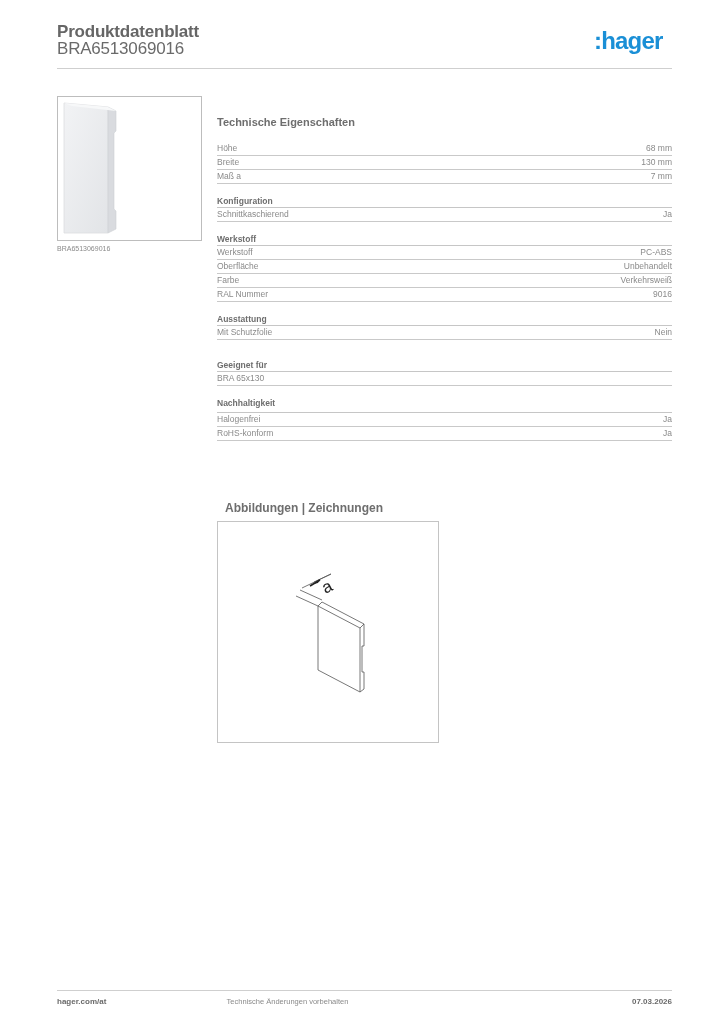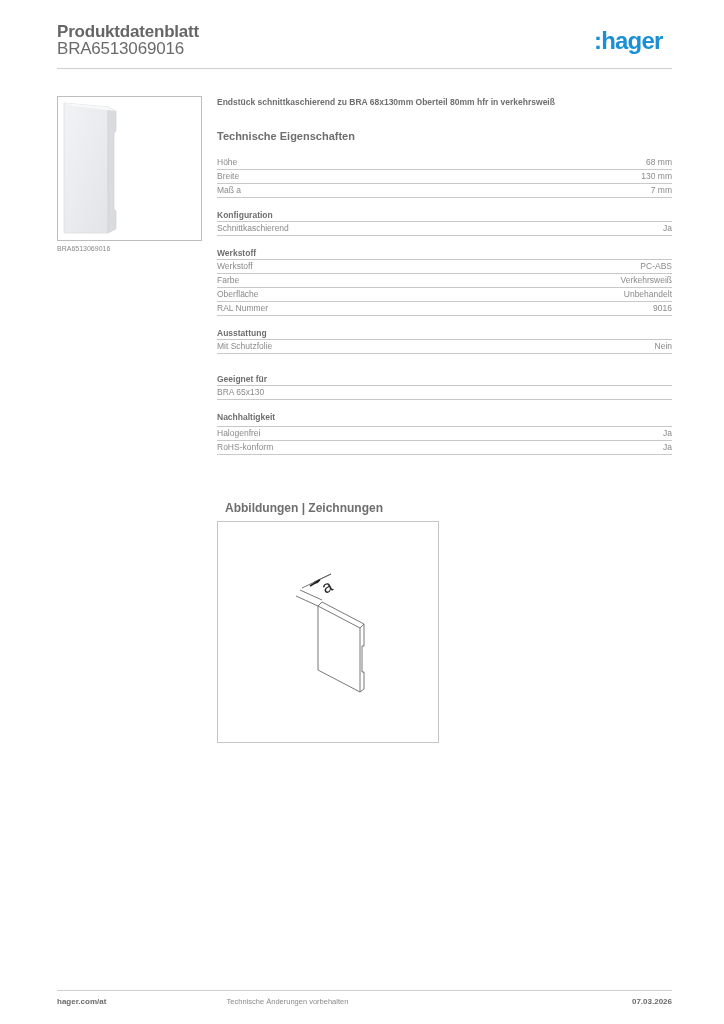--- a/index.html
+++ b/index.html
@@ -103,21 +103,20 @@
       </linearGradient>
     </defs>
     <polygon points="6,6 50,10 50,136 6,136" fill="url(#g1)" stroke="#dcdde0" stroke-width="0.8"></polygon>
     <polygon points="50,10 58,14 58,34 56,36 56,112 58,114 58,132 50,136" fill="#d9dbdf" stroke="#cfd1d5" stroke-width="0.6"></polygon>
     <polygon points="6,6 50,10 58,14 14,9" fill="#f7f8f9"></polygon>
   </svg>
 </div>
 <div class="photo-caption">BRA6513069016</div>
 
 <div class="content">
-  <div class="product-desc">Endstück schnittkaschierend zu BRA 68x130mm Oberteil 80mm hfr in verkehrsweiß</div>
   <div class="tech-heading">Technische Eigenschaften</div>
 
   <div class="section" style="margin-top:14px;">
     <div class="row">
       <span>Höhe</span>
       <span class="val">68 mm</span>
     </div>
     <div class="row">
       <span>Breite</span>
       <span class="val">130 mm</span>
@@ -136,26 +135,26 @@
     </div>
   </div>
 
   <div class="section" style="margin-top:12px;">
     <div class="section-title">Werkstoff</div>
     <div class="row">
       <span>Werkstoff</span>
       <span class="val">PC-ABS</span>
     </div>
     <div class="row">
+      <span>Oberfläche</span>
+      <span class="val">Unbehandelt</span>
+    </div>
+    <div class="row">
       <span>Farbe</span>
       <span class="val">Verkehrsweiß</span>
-    </div>
-    <div class="row">
-      <span>Oberfläche</span>
-      <span class="val">Unbehandelt</span>
     </div>
     <div class="row">
       <span>RAL Nummer</span>
       <span class="val">9016</span>
     </div>
   </div>
 
   <div class="section" style="margin-top:12px;">
     <div class="section-title">Ausstattung</div>
     <div class="row">

